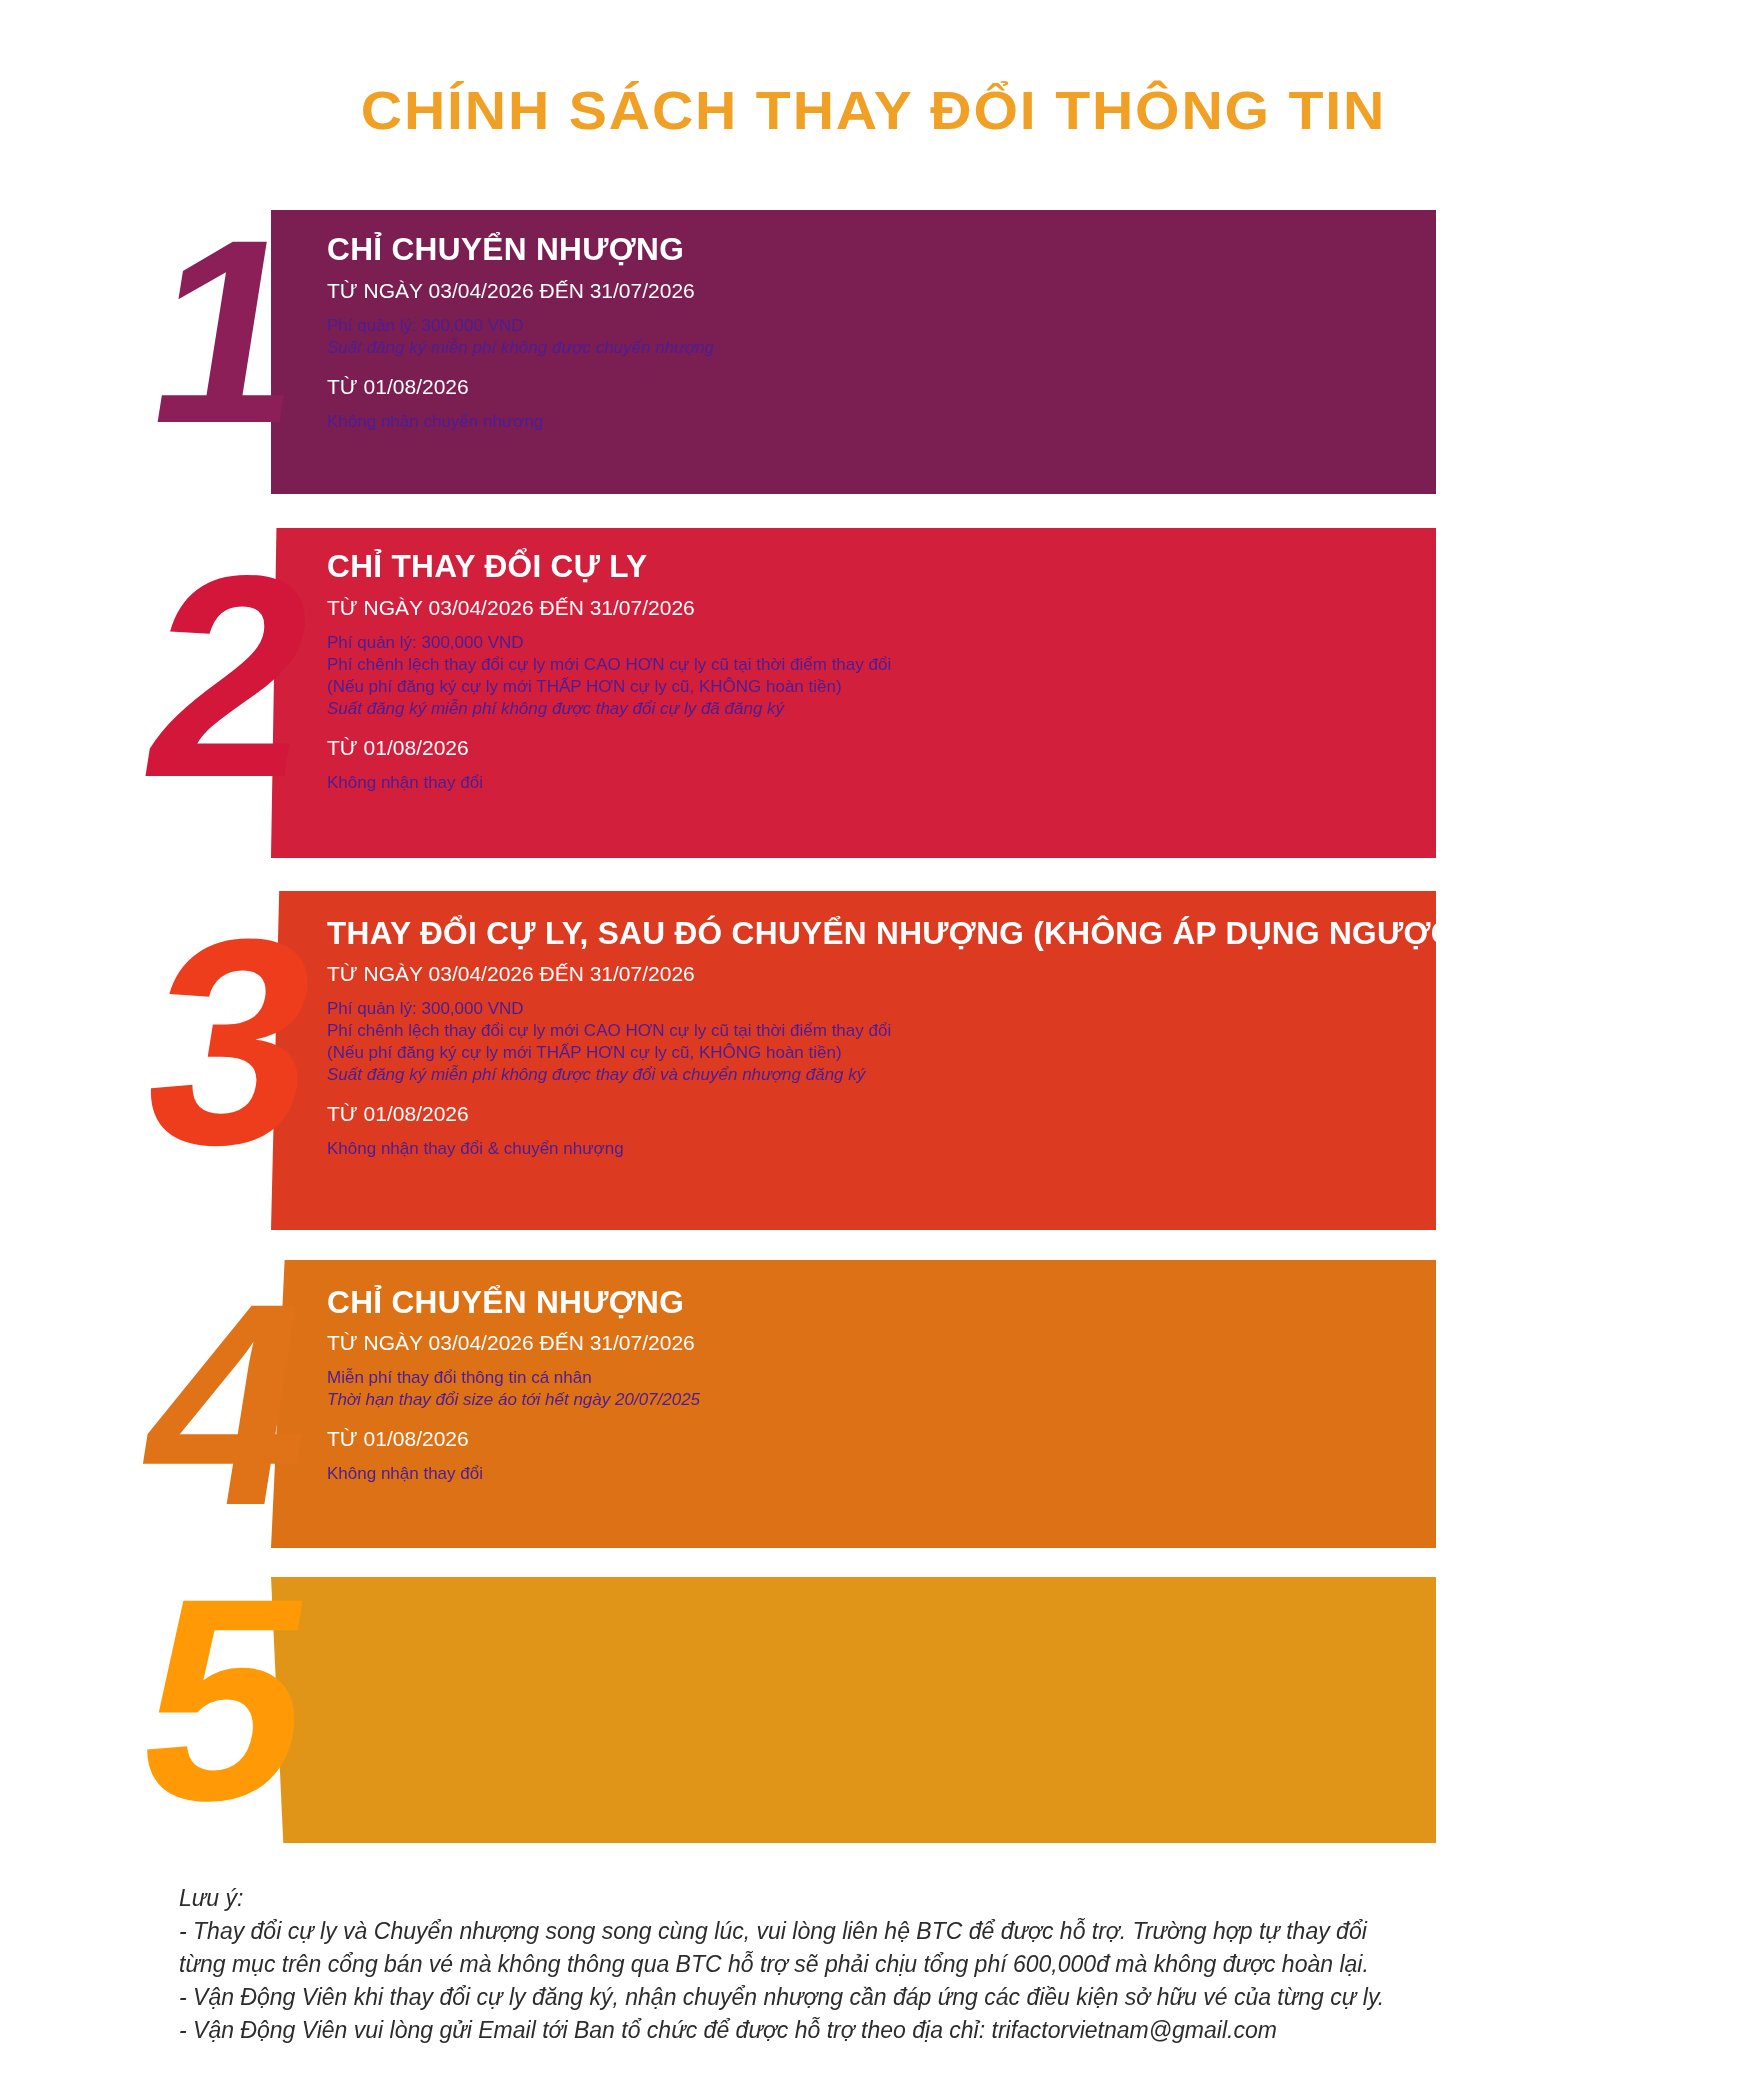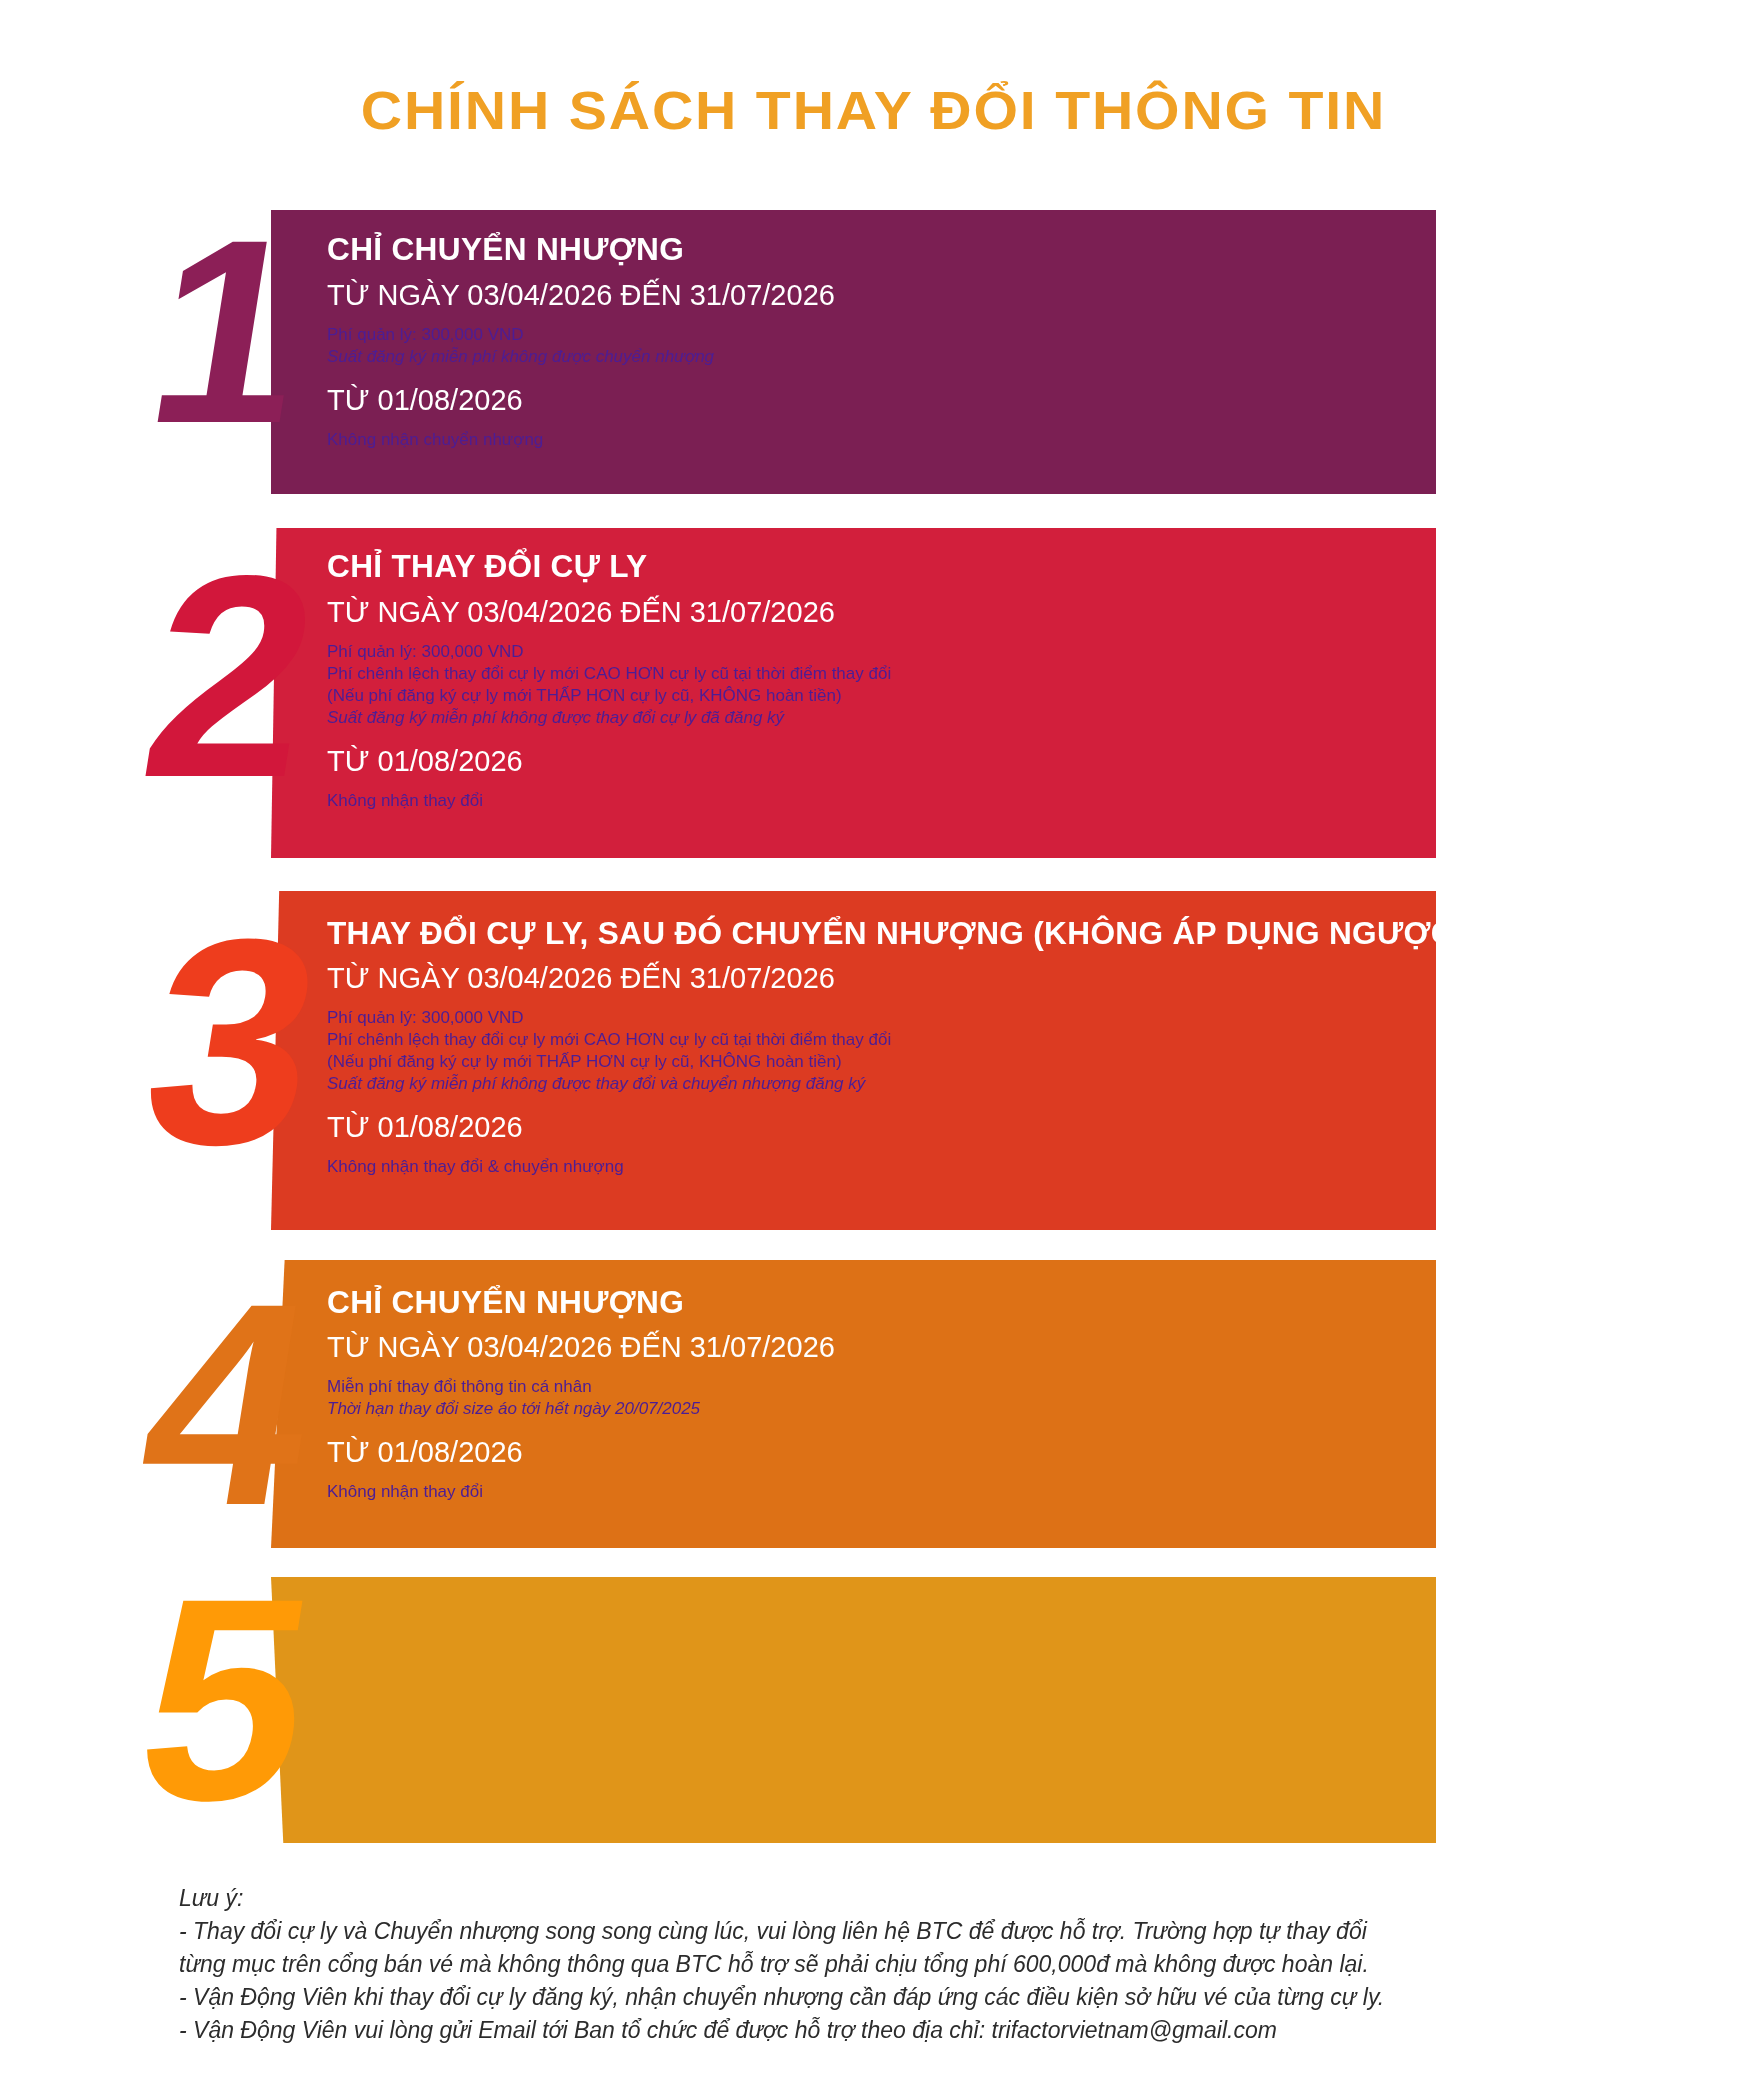--- a/index.html
+++ b/index.html
@@ -82,21 +82,21 @@
     letter-spacing: 0.3px;
     color: #ffffff;
     transform: scaleX(1.02);
     transform-origin: left center;
     white-space: nowrap;
     margin-bottom: 10.5px;
   }
 
   .date-line {
     font-family: "Liberation Sans", sans-serif;
-    font-size: 29px;
+    font-size: 21px;
     color: #ffffff;
     white-space: nowrap;
     margin-bottom: 12.2px;
   }
 
   .body-line {
     font-family: Liberation Sans, sans-serif;
     font-size: 17px;
     color: #4c1d95;
     white-space: nowrap;

